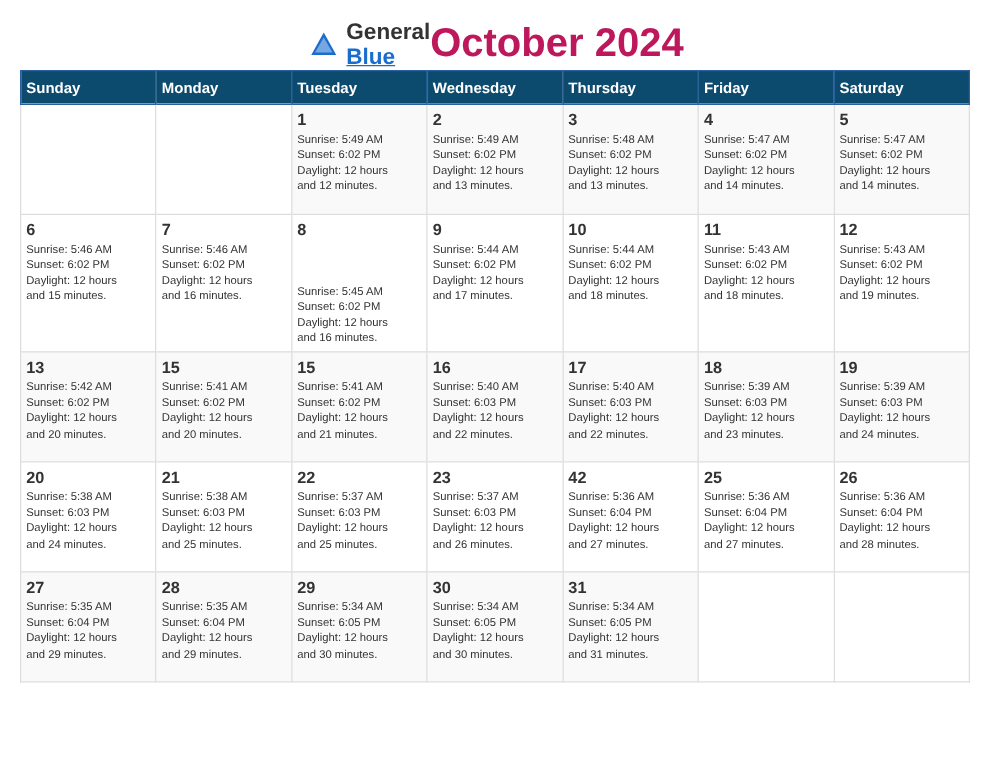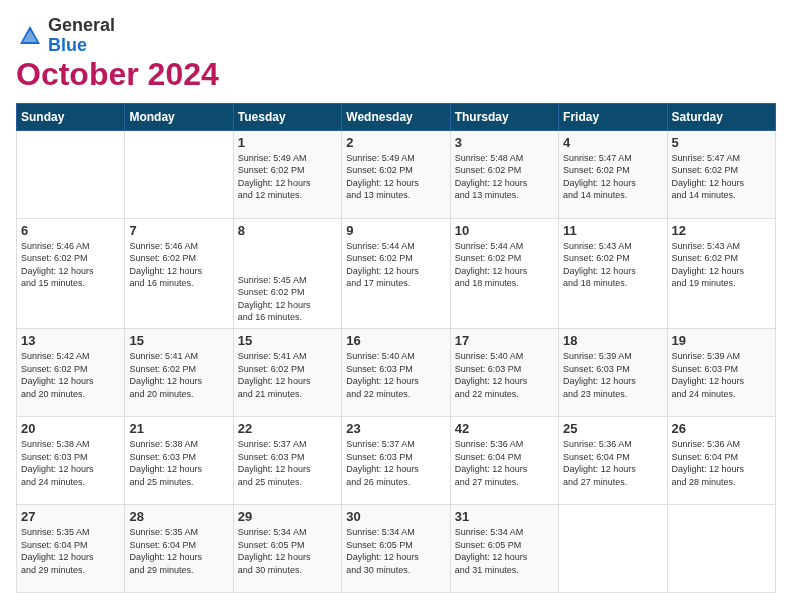--- a/index.html
+++ b/index.html
@@ -7,35 +7,33 @@
       font-family: Arial, sans-serif;
       background: #fff;
       width: 792px;
       min-height: 612px;
       padding: 16px;
     }
     .header {
       display: flex;
       justify-content: center;
       align-items: flex-start;
-      margin-bottom: 10px;
-      flex-direction: column;
     }
     .logo {
       display: flex;
       align-items: center;
       gap: 4px;
     }
     .logo-text {
       font-size: 18px;
       font-weight: bold;
       line-height: 1.1;
     }
     .logo-general { color: #333; }
-    .logo-blue { color: #1a6dcc; }
+    .logo-blue { color: #1a6dcc; text-decoration: underline; }
     .logo-icon {
       width: 28px;
       height: 28px;
     }
     .title-block {
       text-align: right;
     }
     .month-title {
       font-size: 32px;
       font-weight: bold;

